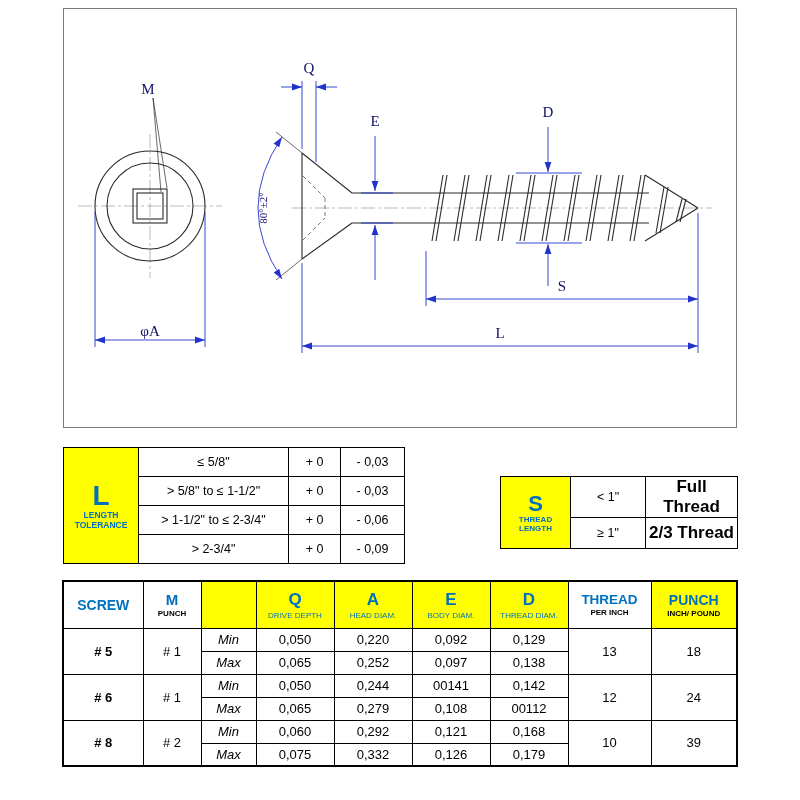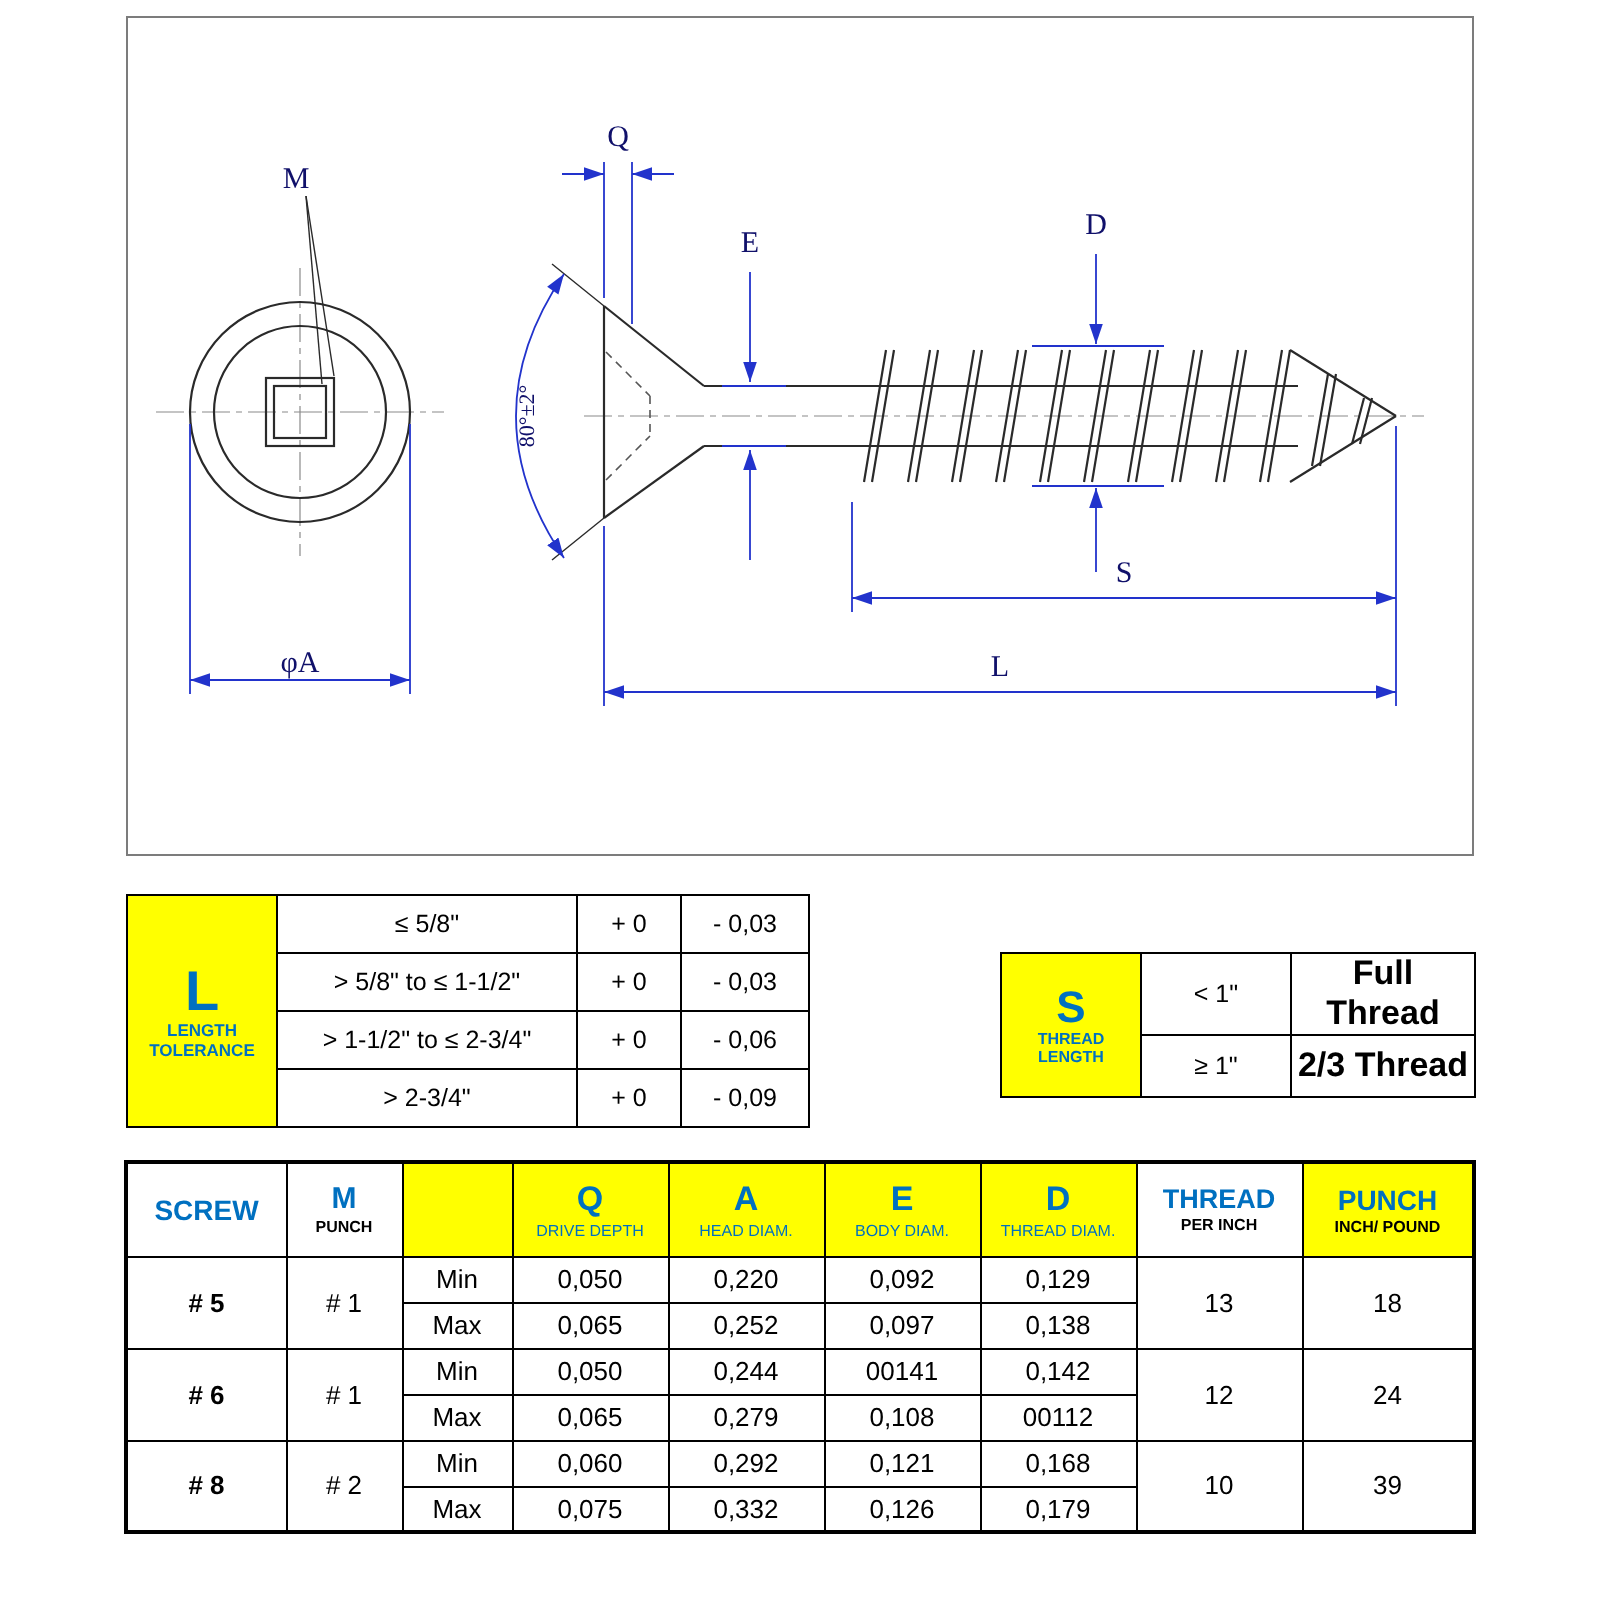--- a/index.html
+++ b/index.html
@@ -41,21 +41,21 @@
 
   
   .spec { position:absolute; left:62px; top:580px; border:2px solid #000; }
   .spec td { height:23px; font-size:13px; }
   .spec tr.head td { height:47px; }
   .bigblue { color:#0070c0; font-weight:bold; }
   .sz17 { font-size:17px; } .sz15 { font-size:15px; } .sz14 { font-size:14px; } .sz13 { font-size:13.5px; }
   .subblue  { font-size:8px; font-weight:normal; color:#0070c0; margin-top:1px; }
   .subblack { font-size:8px; font-weight:bold; color:#000; margin-top:1px; }
   .screwv { font-weight:bold; }
-  .mm { font-size:11px; }
+  .mm { font-size:11px;font-style:italic; }
 </style>
 </head>
 <body>
 
 <div class="sheet">
 
   <div class="drawing-box">
     <svg width="672" height="396" viewBox="0 0 672 396">
       <defs>
         <marker id="mE" markerWidth="12" markerHeight="10" refX="10" refY="5" orient="auto" markerUnits="userSpaceOnUse">

